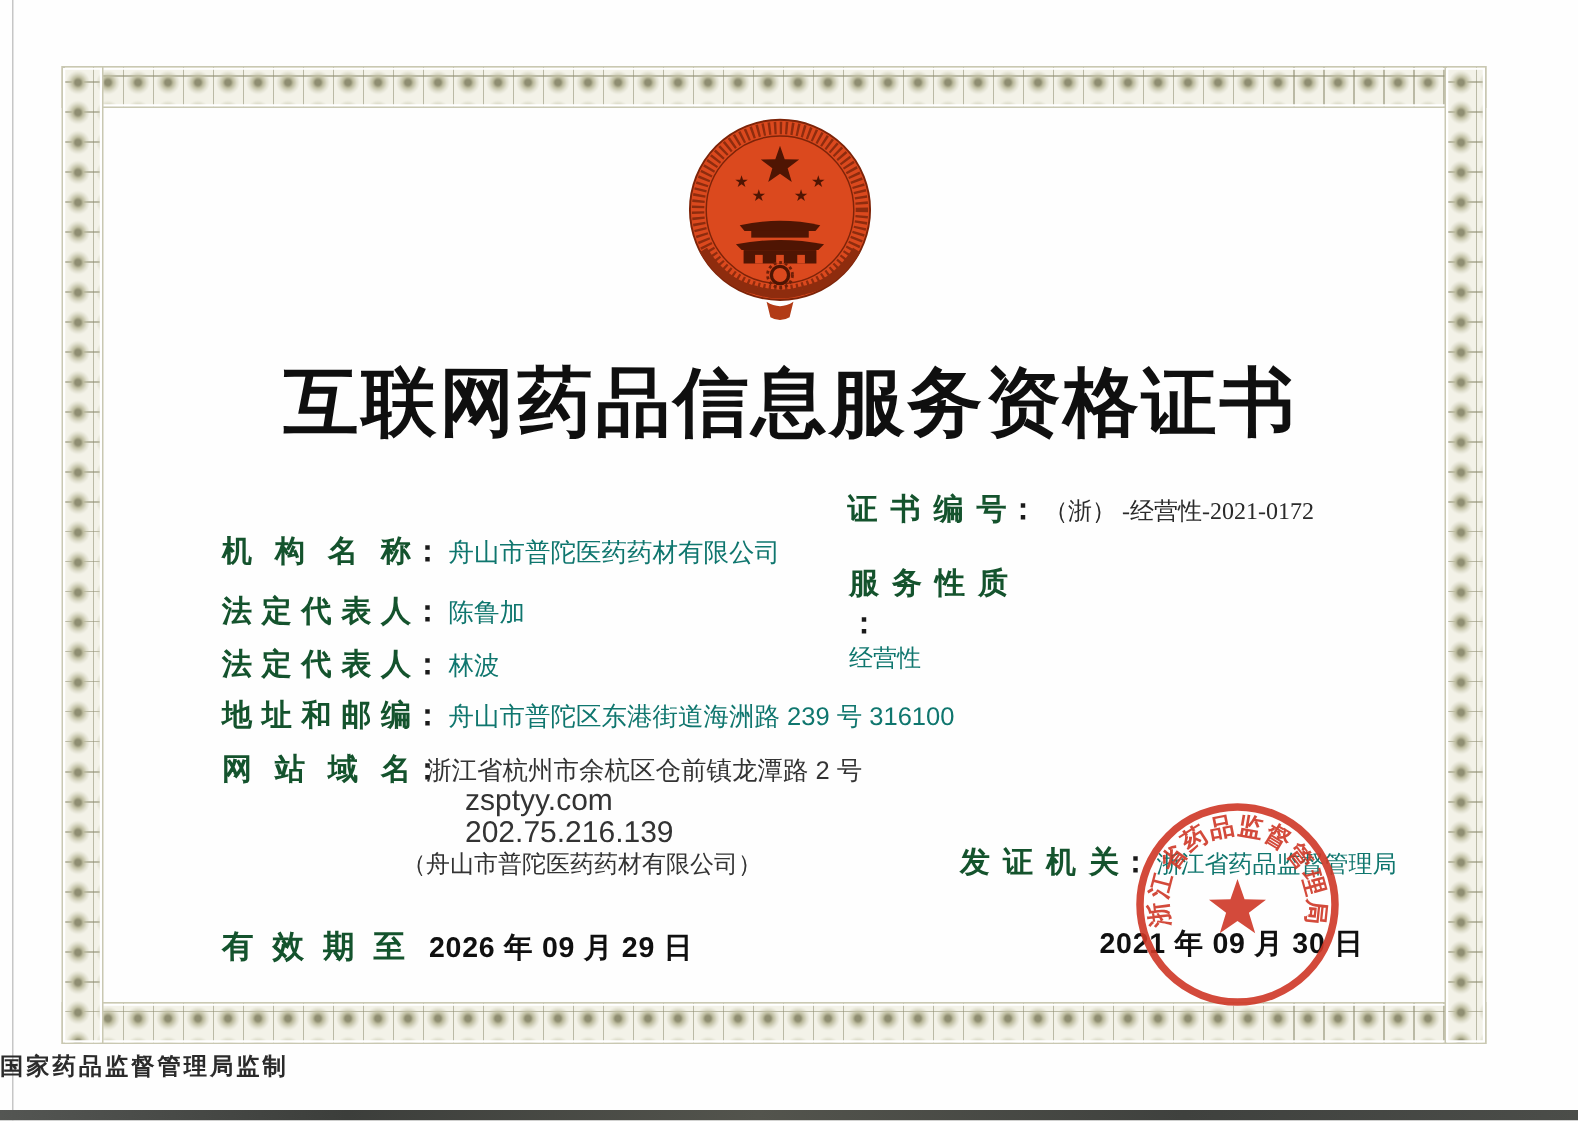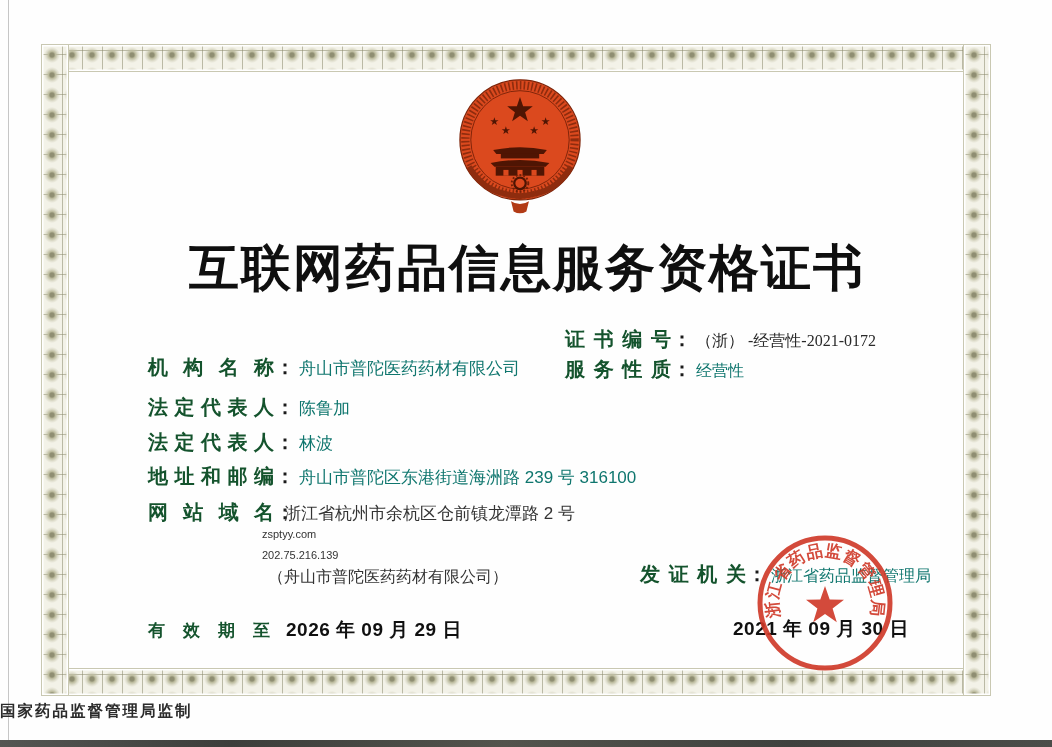--- a/index.html
+++ b/index.html
@@ -39,31 +39,31 @@
   }
 
   .row{position:absolute;display:flex;align-items:baseline;white-space:nowrap;}
   .lab{
     font-family:"Liberation Serif","DejaVu Serif",serif;
     font-weight:bold;font-size:20px;color:#14532d;
     display:inline-block;text-align:justify;text-align-last:justify;
   }
   .w126{width:126px;}
   .w106{width:106px;}
-  .w122{width:122px;font-size:17px;}
+  .w122{width:122px;font-size:21px;}
   .colon{font-family:"Liberation Serif","DejaVu Serif",serif;font-weight:bold;font-size:20px;margin:0 4px 0 1px;}
   .val{font-size:17px;color:#0f766e;}
   .val-serif{font-family:"Liberation Serif","DejaVu Serif",serif;font-size:16px;color:#2a2a2a;}
   .val-sm{font-size:16px;}
   .date{font-weight:bold;font-size:19px;color:#101010;letter-spacing:.5px;}
   .valid-value{margin-left:16px;}
 
   .domain-lines{position:absolute;left:262px;top:503px;font-size:16px;color:#333;line-height:21px;}
   .domain-lines .l1{padding-left:22px;font-size:17px;}
-  .domain-lines .l2,.domain-lines .l3{font-size:11px;}
+  .domain-lines .l2,.domain-lines .l3{font-size:20px;margin-left:48px;}
   .domain-lines .l4{padding-left:6px;}
 
   .footer{
     position:absolute;left:0;top:701px;width:1052px;
     font-family:"Liberation Serif","DejaVu Serif",serif;
     font-weight:bold;font-size:15.5px;letter-spacing:2px;color:#2b2b2b;
   }
 
   .seal{position:absolute;left:750px;top:528px;z-index:5;opacity:.9;}
 </style>
@@ -109,21 +109,21 @@
   <path d="M86,196 q14,9 28,0 l-4,16 q-10,6 -20,0 Z" fill="#b23b16"></path>
 </svg>
 
 <div class="title">互联网药品信息服务资格证书</div>
 
 <div class="row" style="left:565px;top:326px;">
   <span class="lab w106">证书编号</span>
     <span class="colon">：</span>
   <span class="val val-serif">（浙） -经营性-2021-0172</span>
 </div>
-<div class="row" style="left:565px;top:356px;">
+<div class="row" style="left:565px;top:375px;flex-direction:column;">
   <span class="lab w106">服务性质</span>
     <span class="colon">：</span>
   <span class="val val-sm">经营性</span>
 </div>
 
 <div class="row" style="left:148px;top:354px;">
   <span class="lab w126">机构名称</span>
     <span class="colon">：</span>
   <span class="val">舟山市普陀医药药材有限公司</span>
 </div>

